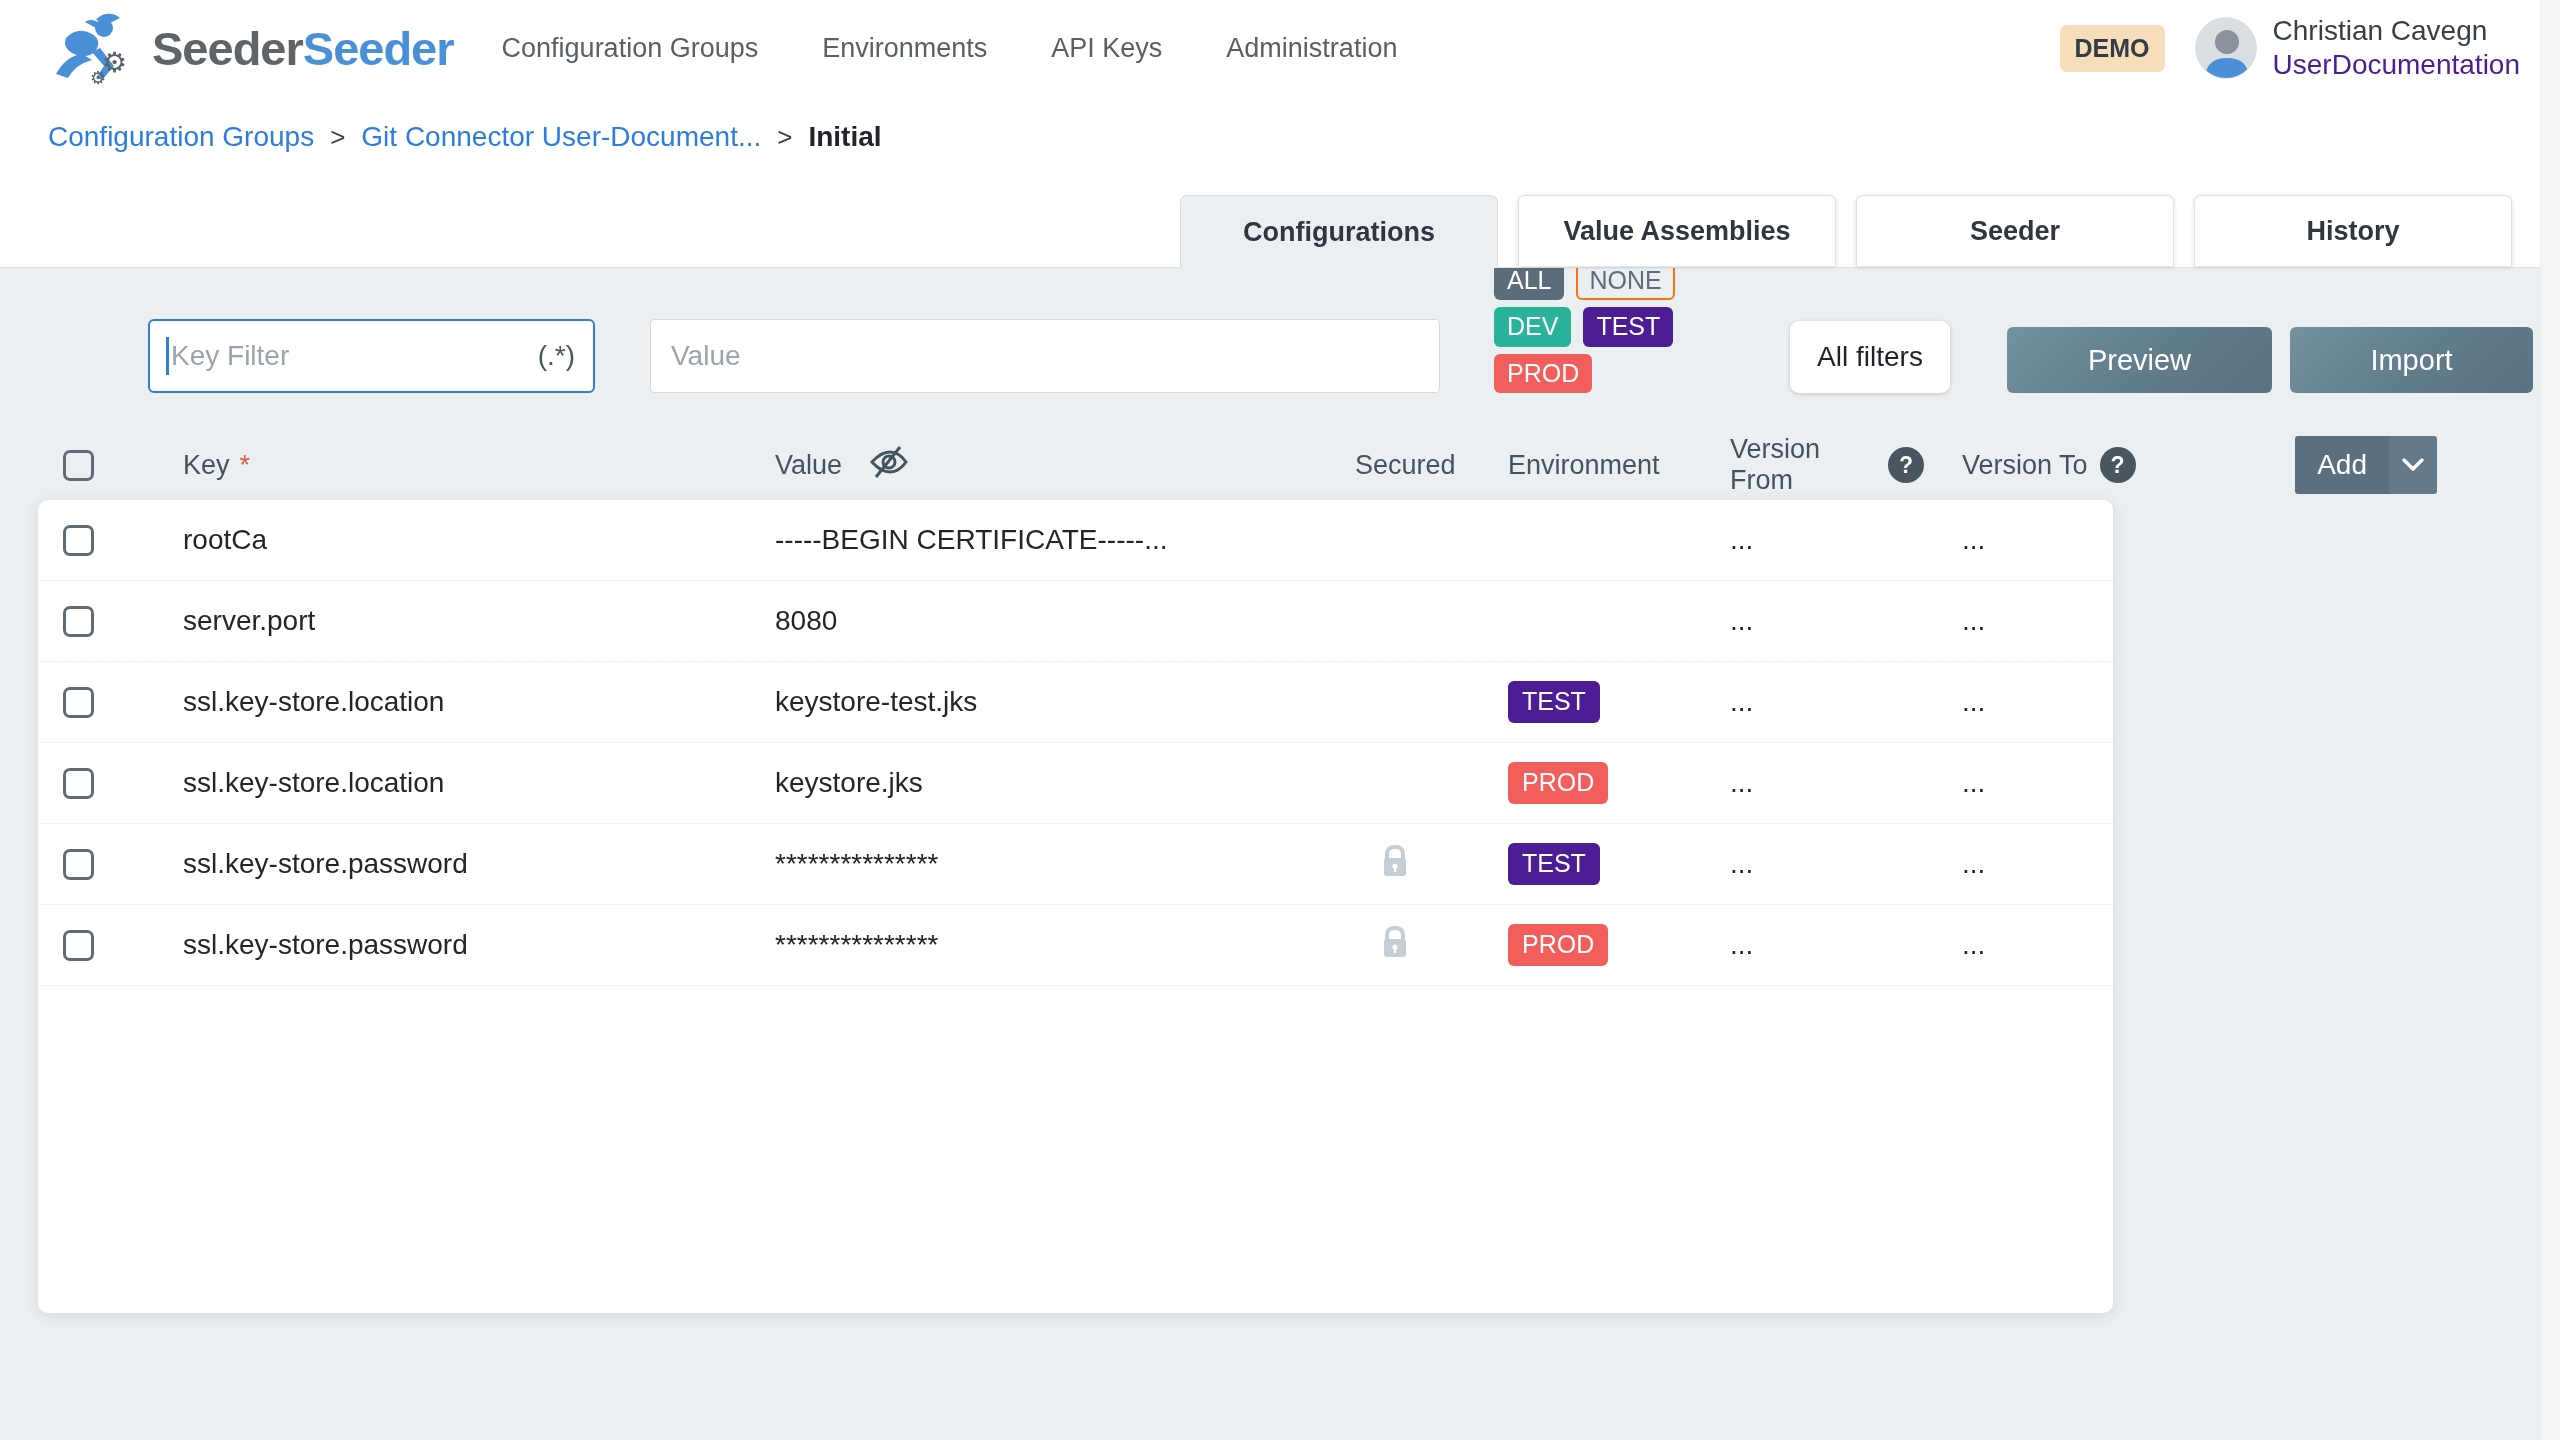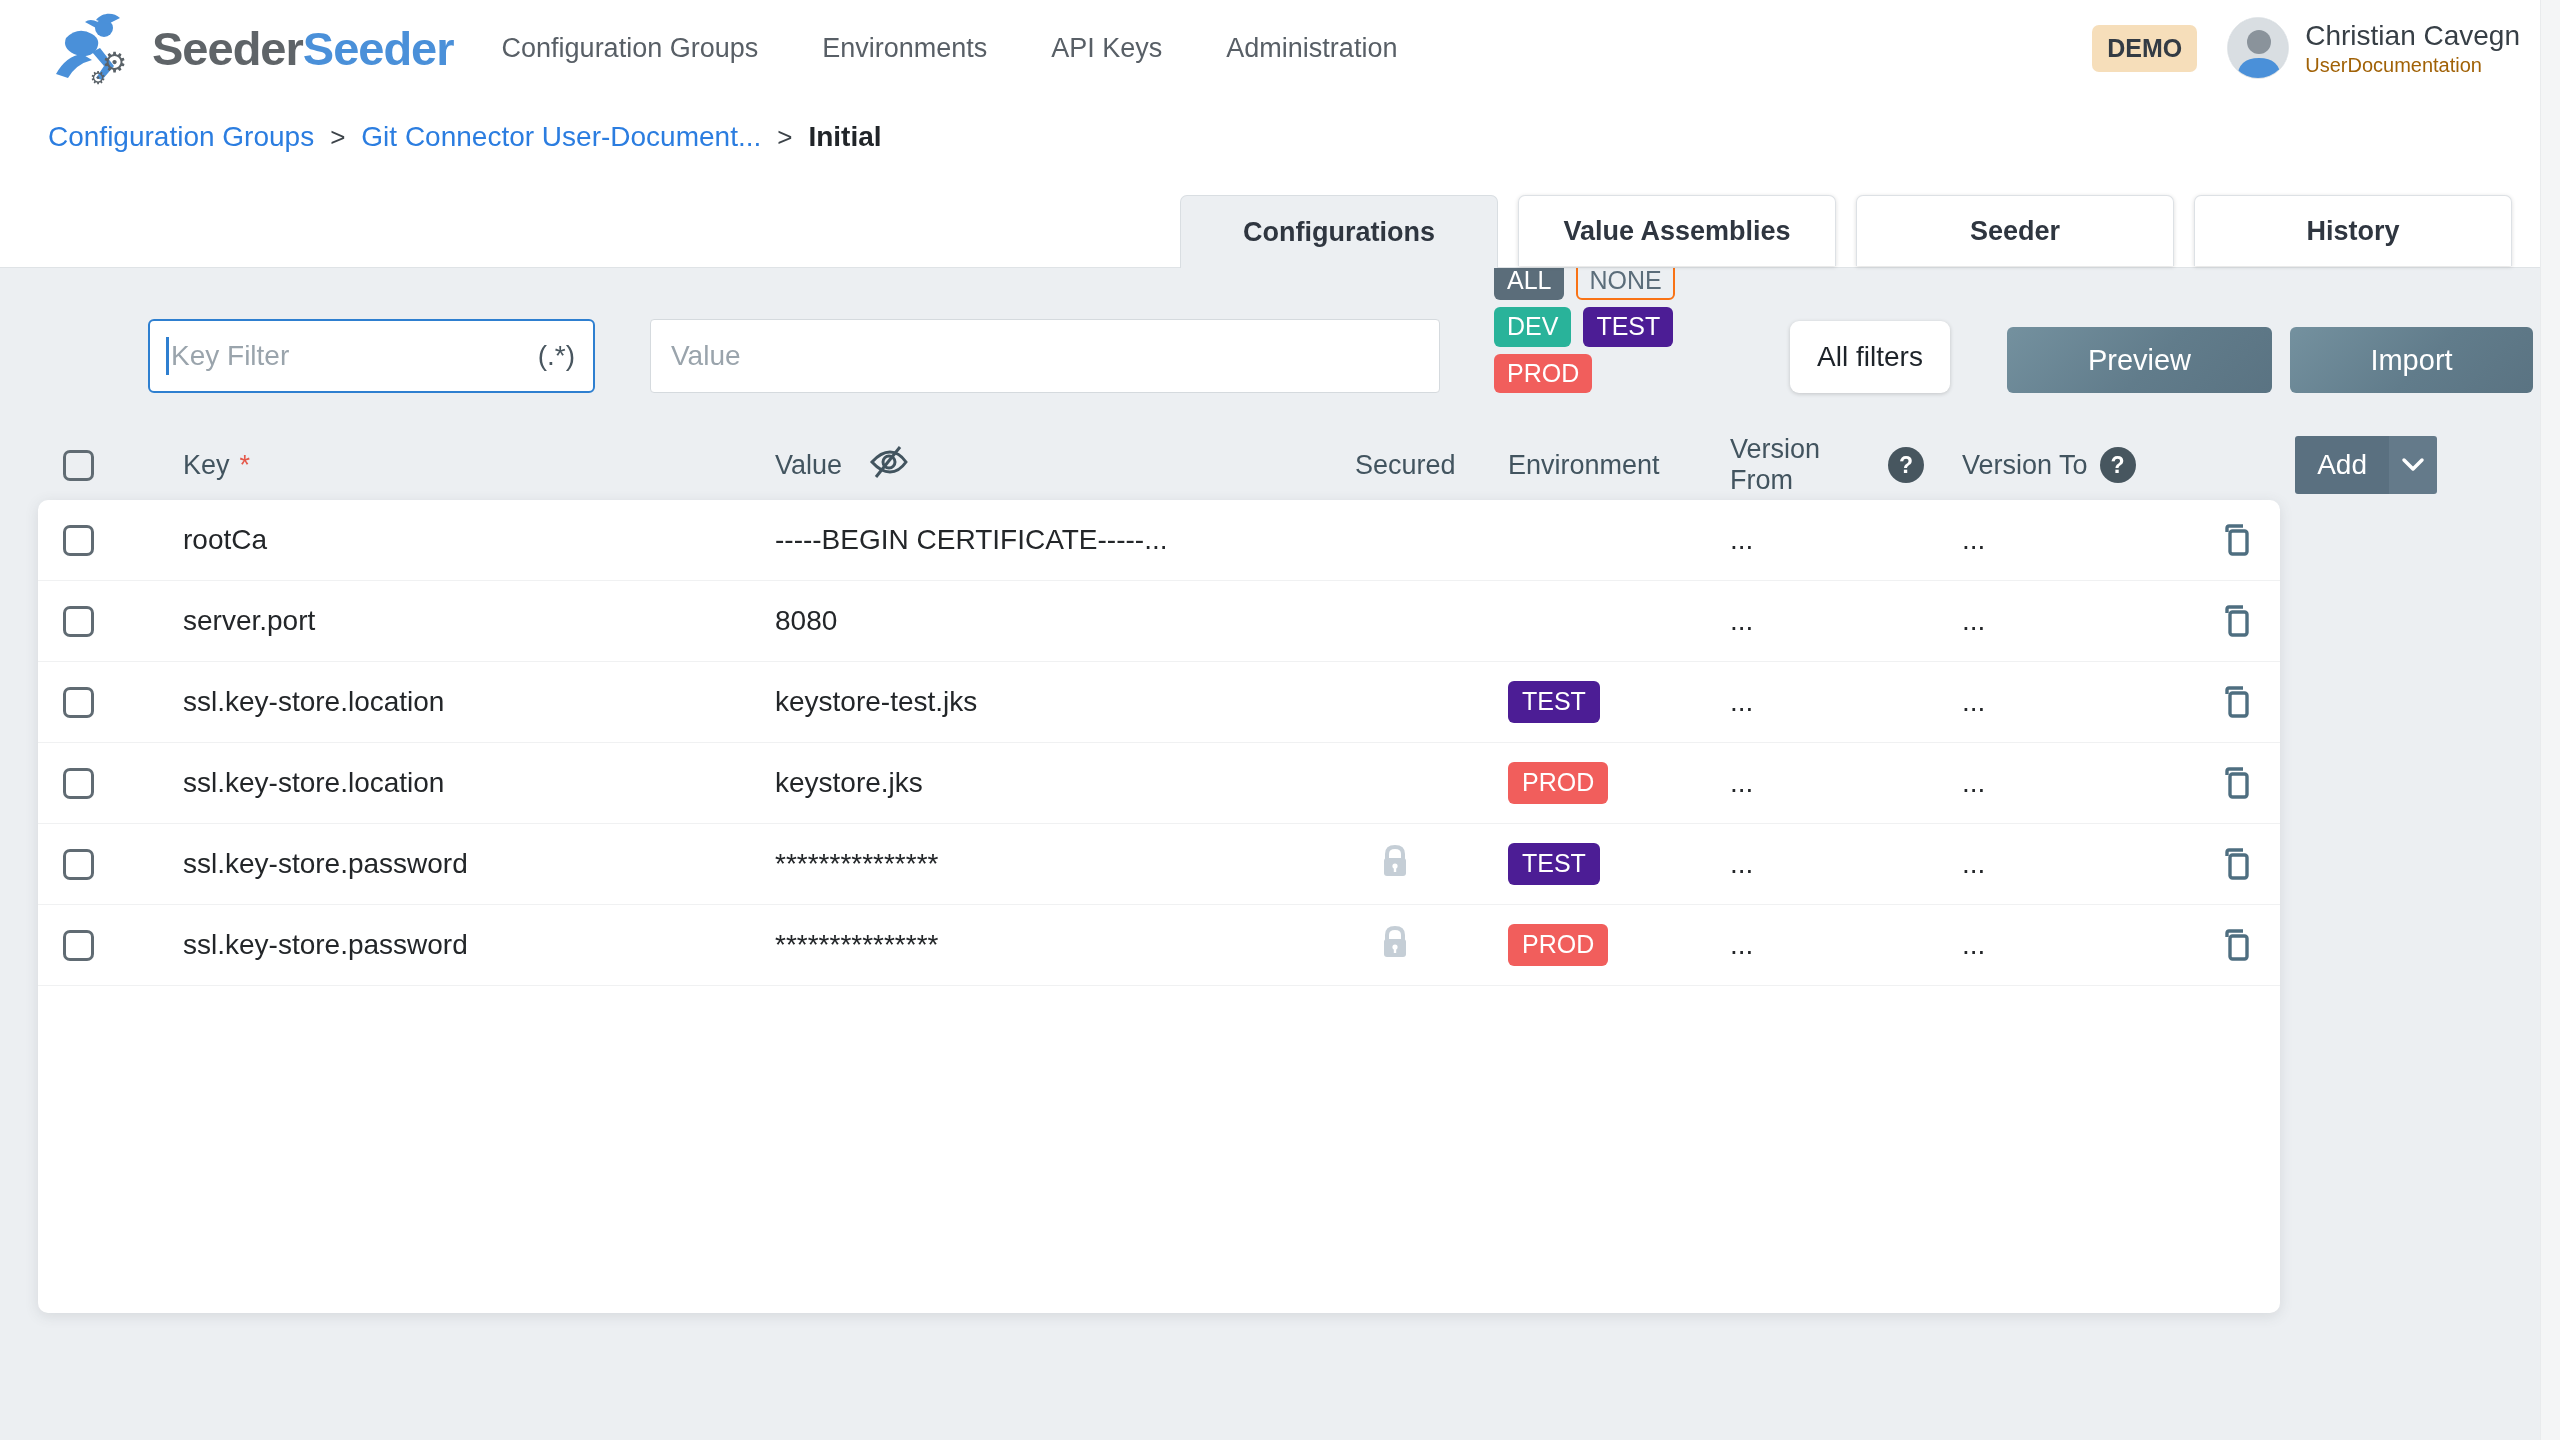--- a/index.html
+++ b/index.html
@@ -26,21 +26,21 @@
   .demo-badge {
     background:#f6deba; color:#333b44; font-size:25px; font-weight:700;
     padding:9px 15px; border-radius:7px; margin-right:30px;
   }
   .avatar {
     width:62px; height:62px; border-radius:50%; background:#cfd6db; overflow:hidden;
     margin-right:16px; flex:none; border:1px solid #e2e6e9;
   }
   .user-block { line-height:1.22; }
   .user-name { font-size:28px; color:#373f46; }
-  .user-org { font-size:20px; color:#a16207; }
+  .user-org { font-size:28px; color:#4c1d95; }
 
   .breadcrumb { padding:25px 0 0 48px; font-size:28px; display:flex; align-items:center; }
   .crumb-link { color:#2b7de0; cursor:pointer; }
   .crumb-sep { color:#3c4349; margin:0 16px; font-size:26px; }
   .crumb-current { color:#212529; font-weight:700; }
 
   .tabs { position:absolute; right:48px; bottom:-1px; display:flex; }
   .tab {
     width:318px; height:71px; margin-left:20px; background:#ffffff;
     border:1px solid #dde1e5; border-bottom:none; border-radius:7px 7px 0 0;
@@ -126,21 +126,21 @@
     padding:4px 22px;
   }
   .add-chevron { background:#647a8a; width:48px; display:flex; align-items:center; justify-content:center; }
 
   .checkbox {
     width:31px; height:31px; border:3px solid #606b73; border-radius:7px; background:transparent;
     cursor:pointer; flex:none;
   }
 
   .table-card {
-    width:2242px; margin-left:38px; height:813px; background:#fff; border-radius:10px;
+    width:2075px; margin-left:38px; height:813px; background:#fff; border-radius:10px;
     box-shadow:0 3px 14px rgba(60,70,80,0.13);
     overflow:hidden;
   }
   .row { height:81px; border-bottom:1px solid #f0f1f2; font-size:28px; color:#232629; }
   .row-cell { display:flex; align-items:center; }
   .secured-cell { justify-content:center; }
   .env-pill {
     font-size:25px; padding:7px 14px; border-radius:6px; color:#fff; line-height:1.1;
   }
   .actions-cell { display:flex; justify-content:flex-end; align-items:center; gap:27px; padding-right:72px; }

